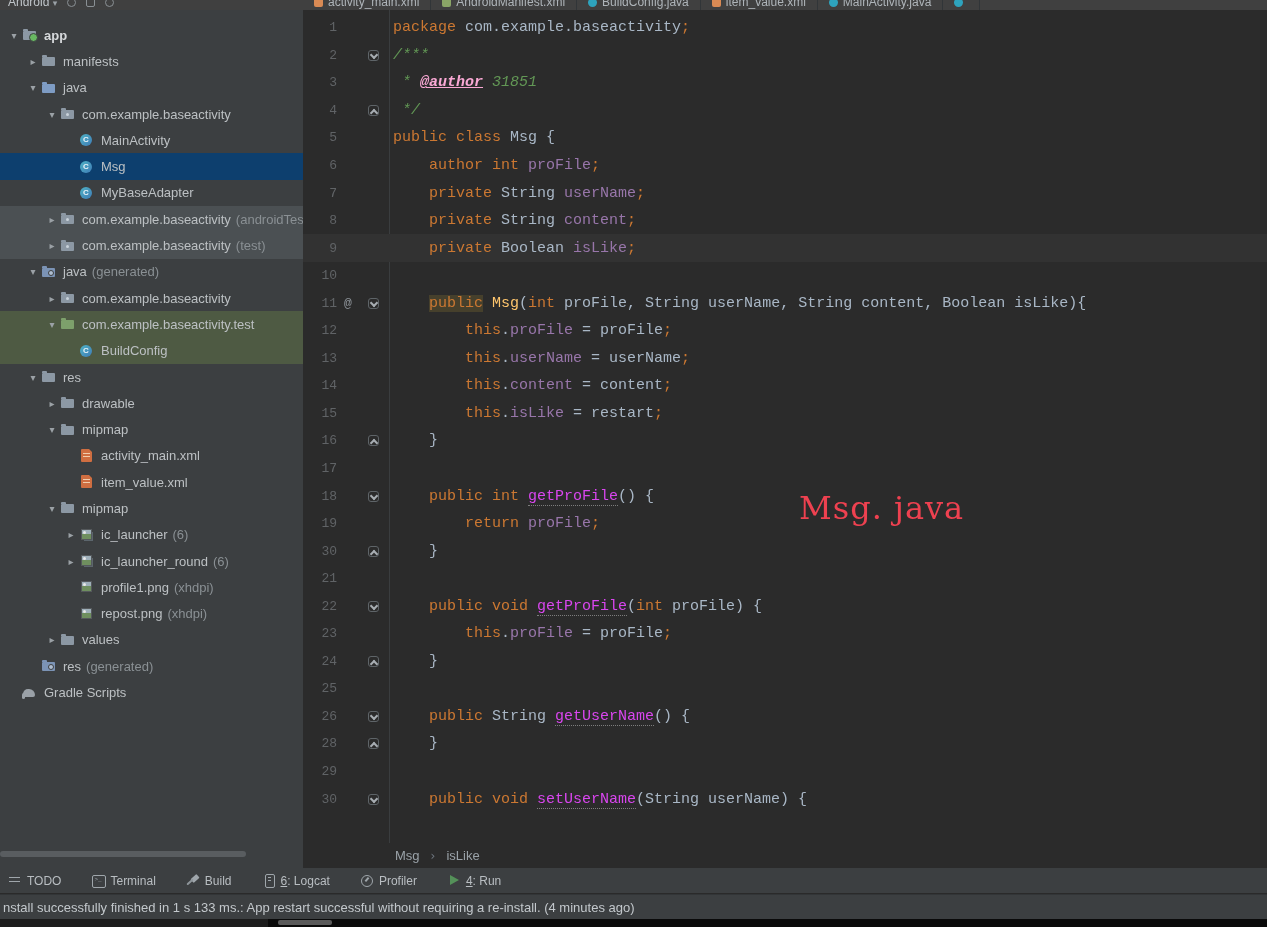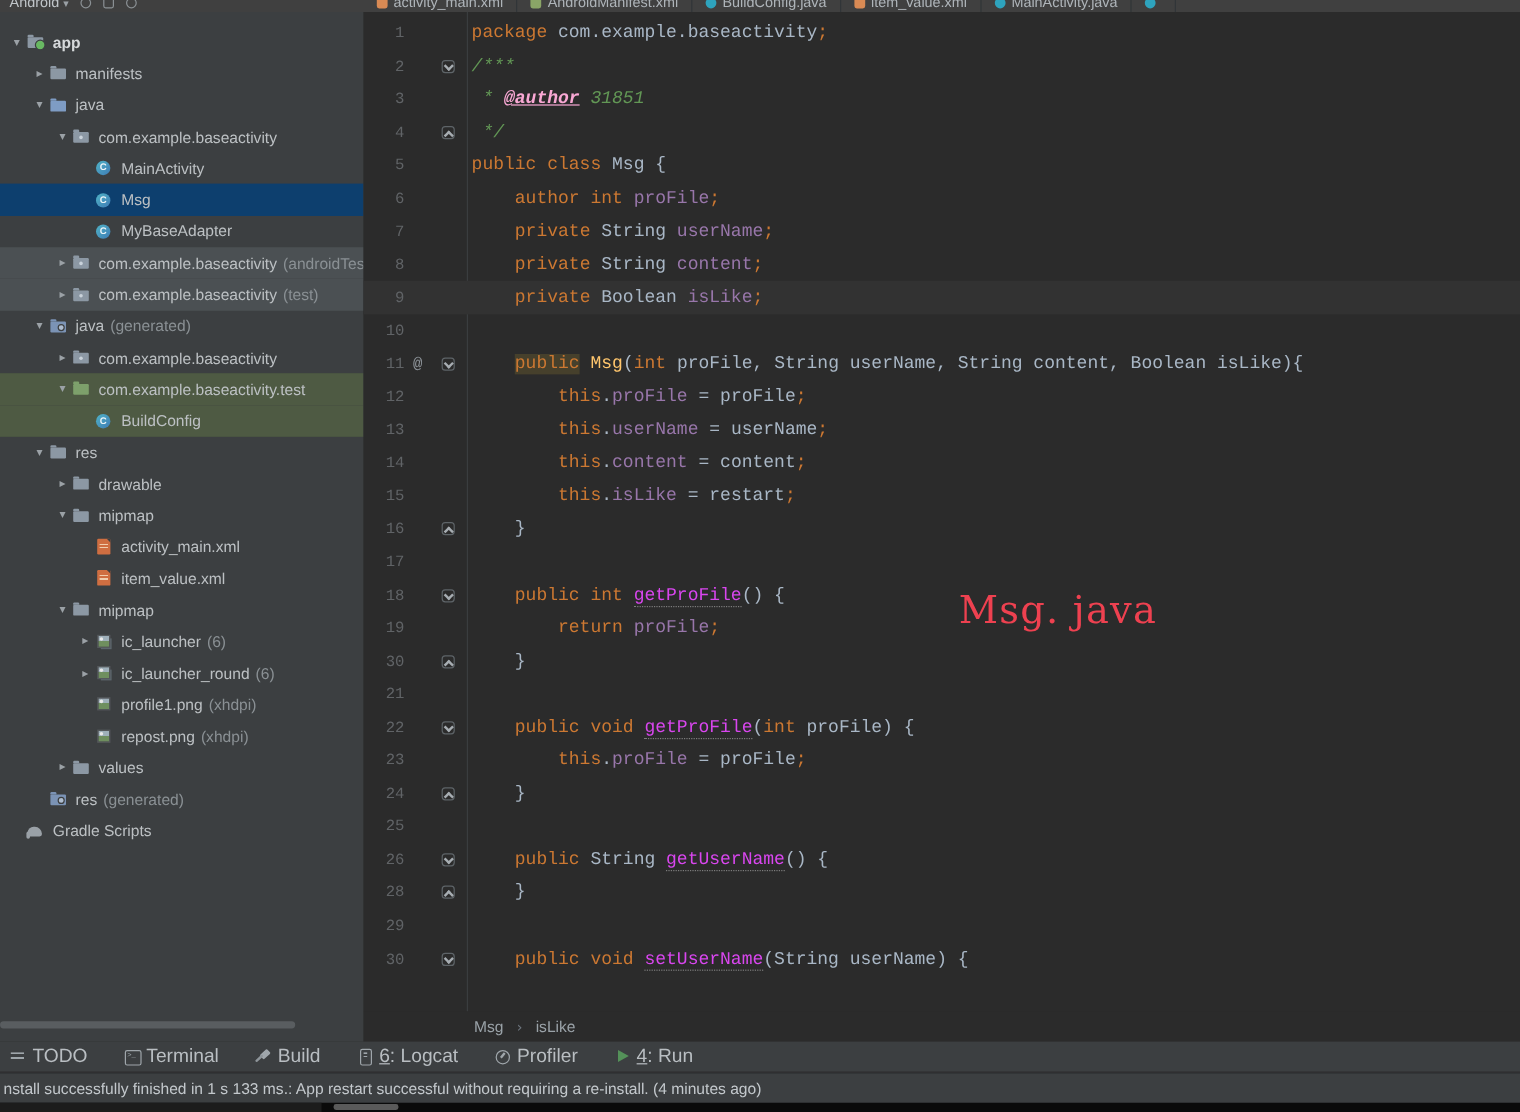--- a/index.html
+++ b/index.html
@@ -85,21 +85,21 @@
   #rednote { position:absolute; left:496px; top:479px; font-family:"DejaVu Serif", serif; font-size:32px; letter-spacing:1px; color:#ee4150; }
 
   
   #breadcrumb { position:absolute; left:303px; top:843px; width:964px; height:25px; background:#2b2b2b;
                 display:flex; align-items:center; gap:11px; padding-left:92px; font-size:13px; color:#9aa2a8; }
   .bc-sep { color:#6f7780; font-family:"DejaVu Sans", sans-serif; font-size:12px; }
 
   
   #toolwin { position:absolute; left:0; top:868px; width:1267px; height:26px; background:#3c3f41;
              display:flex; align-items:center; gap:30px; padding-left:8px; border-bottom:1px solid #2a2a2a; }
-  .tool { display:flex; align-items:center; gap:5px; color:#b9bec2; font-size:16px; }
+  .tool { display:flex; align-items:center; gap:5px; color:#b9bec2; font-size:12px; }
   .mn { text-decoration:underline; }
   .tico { position:relative; width:14px; height:13px; flex:0 0 14px; }
   .ico-todo::before { content:""; position:absolute; left:1px; top:3px; width:11px; height:8px;
         background:repeating-linear-gradient(180deg,#9fa6ab 0 1.5px,transparent 1.5px 4px); }
   .ico-terminal::before { content:""; position:absolute; left:1px; top:1px; width:12px; height:11px; border:1px solid #9fa6ab; border-radius:2px; }
   .ico-terminal::after { content:">_"; position:absolute; left:3px; top:2px; font-size:6px; color:#9fa6ab; font-family:"Liberation Mono",monospace; }
   .ico-build::before { content:""; position:absolute; left:5px; top:2px; width:8px; height:5px; background:#9fa6ab; border-radius:1px; transform:rotate(-42deg); }
   .ico-build::after { content:""; position:absolute; left:0px; top:7px; width:8px; height:2px; background:#8e959a; border-radius:1px; transform:rotate(-42deg); }
   .ico-logcat::before { content:""; position:absolute; left:3px; top:0; width:8px; height:12px; border:1px solid #9fa6ab; border-radius:2px; }
   .ico-logcat::after { content:""; position:absolute; left:6px; top:3px; width:3px; height:6px;

